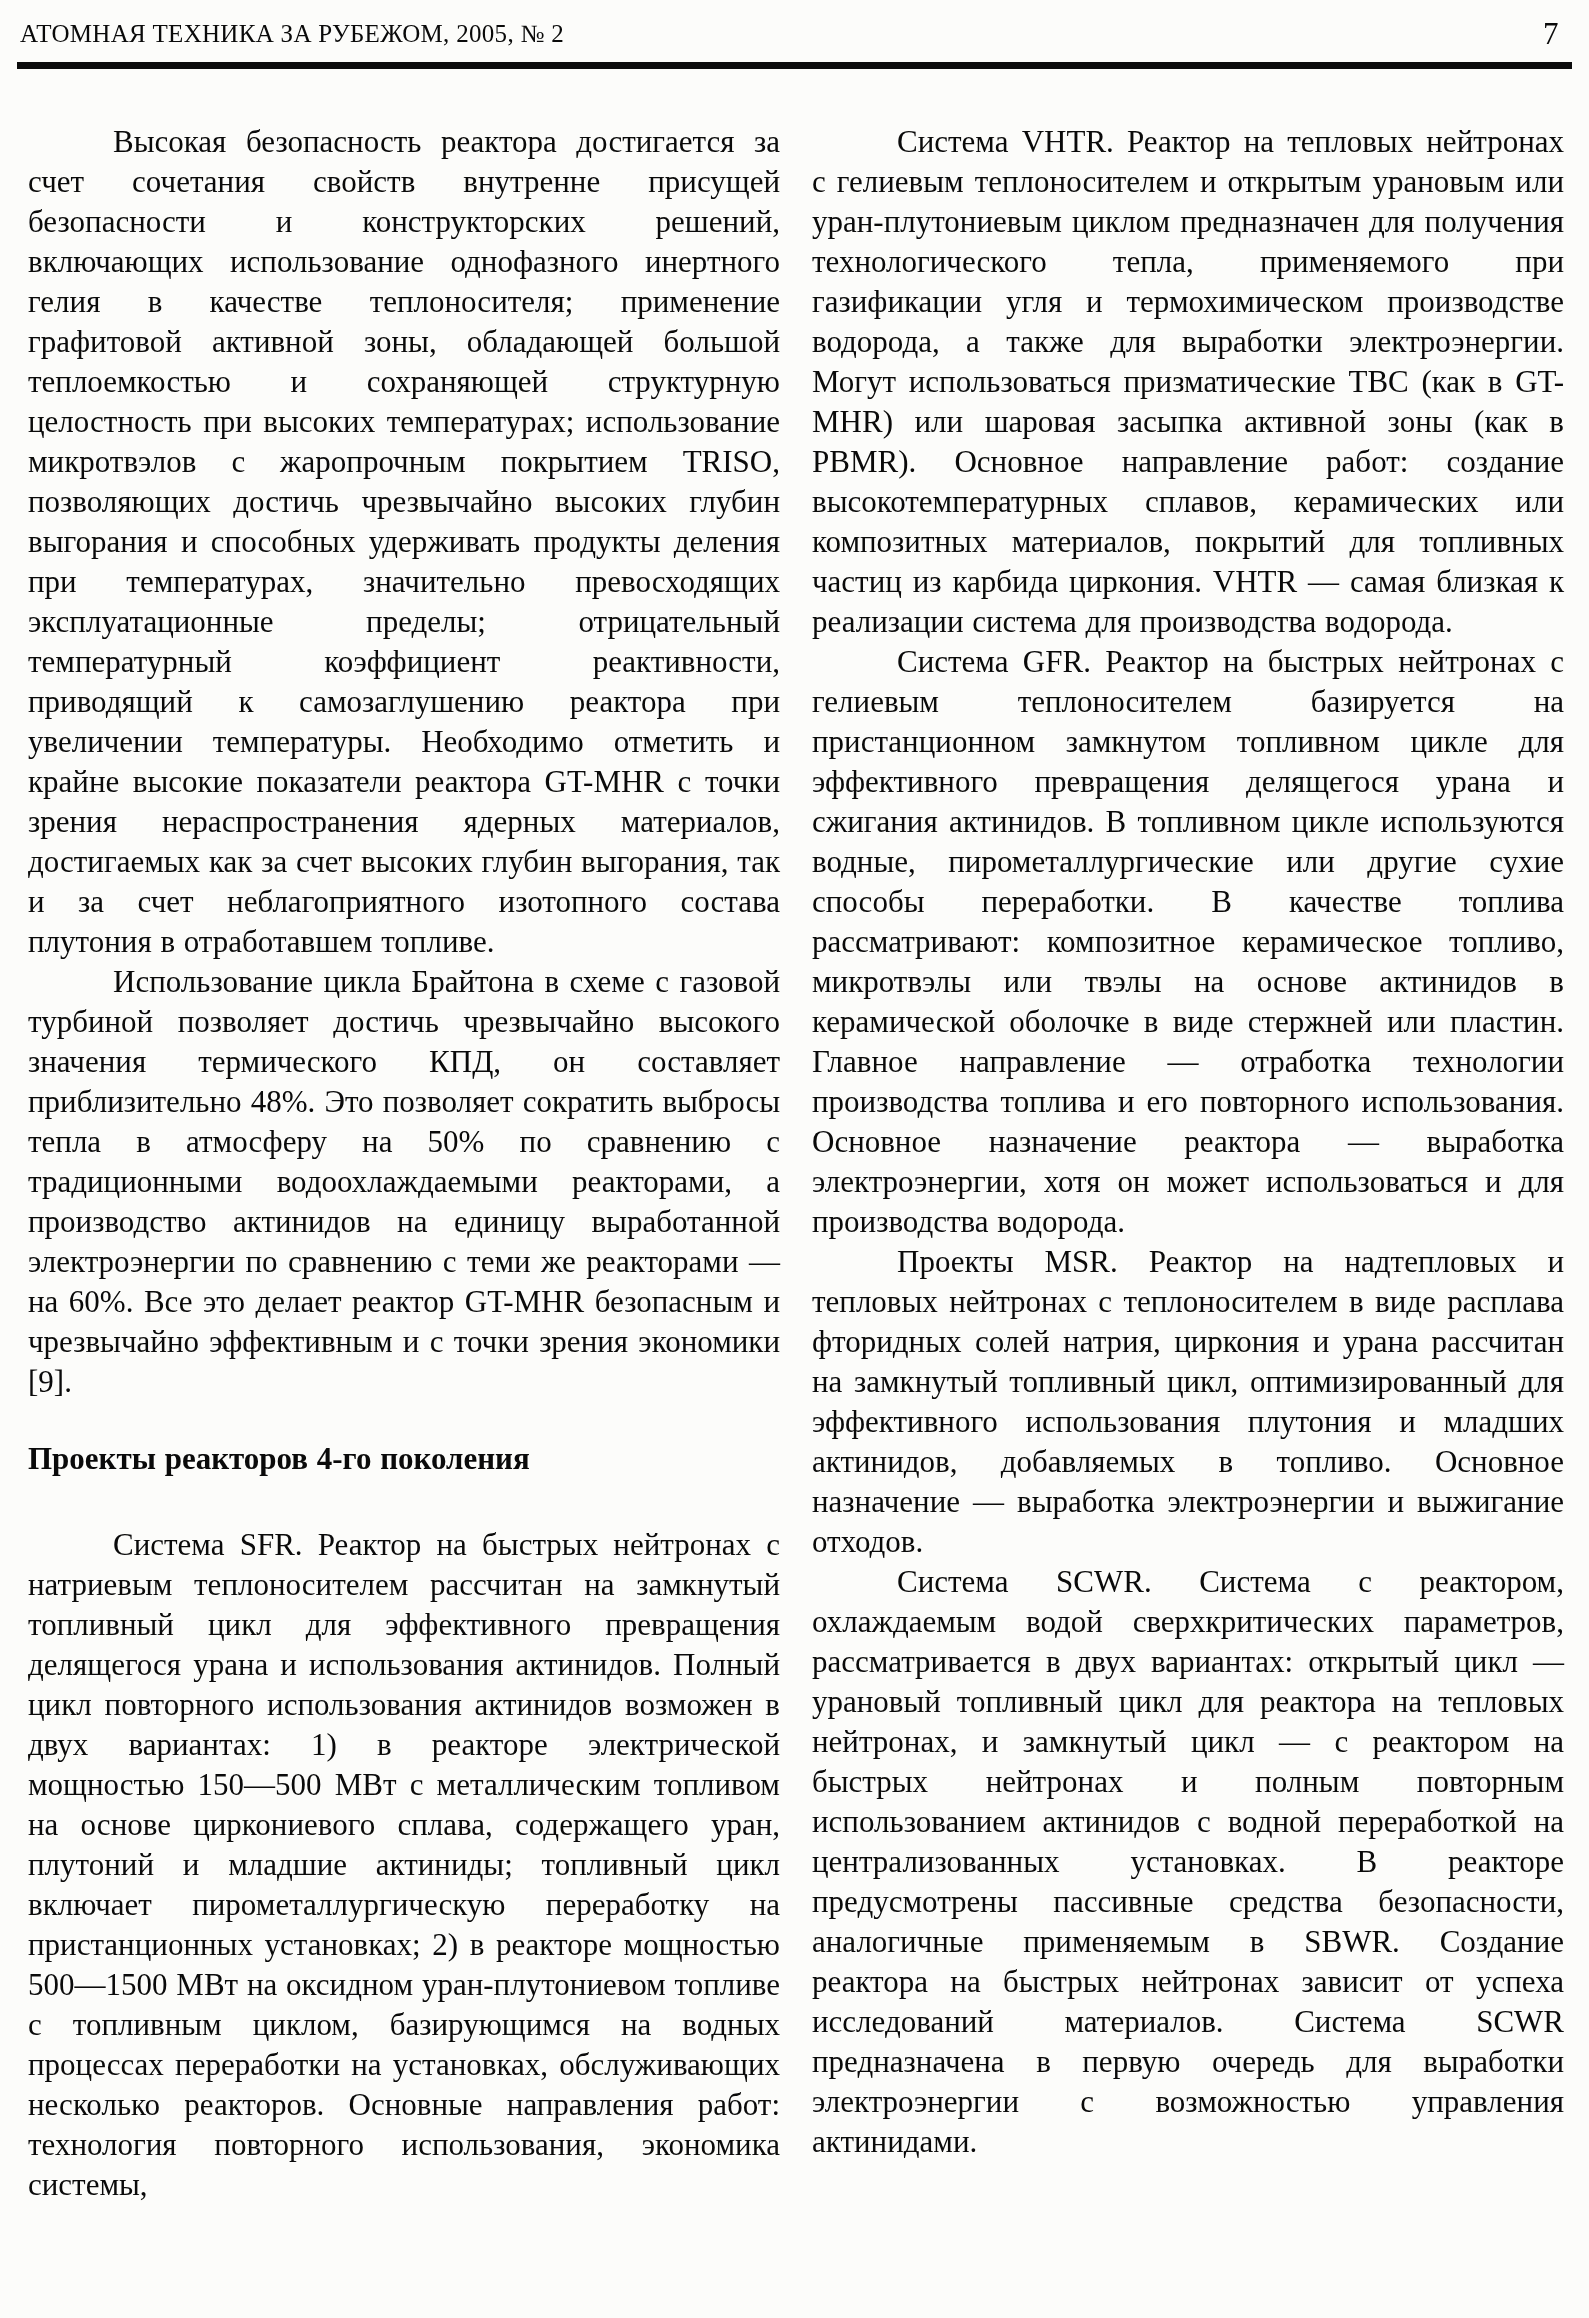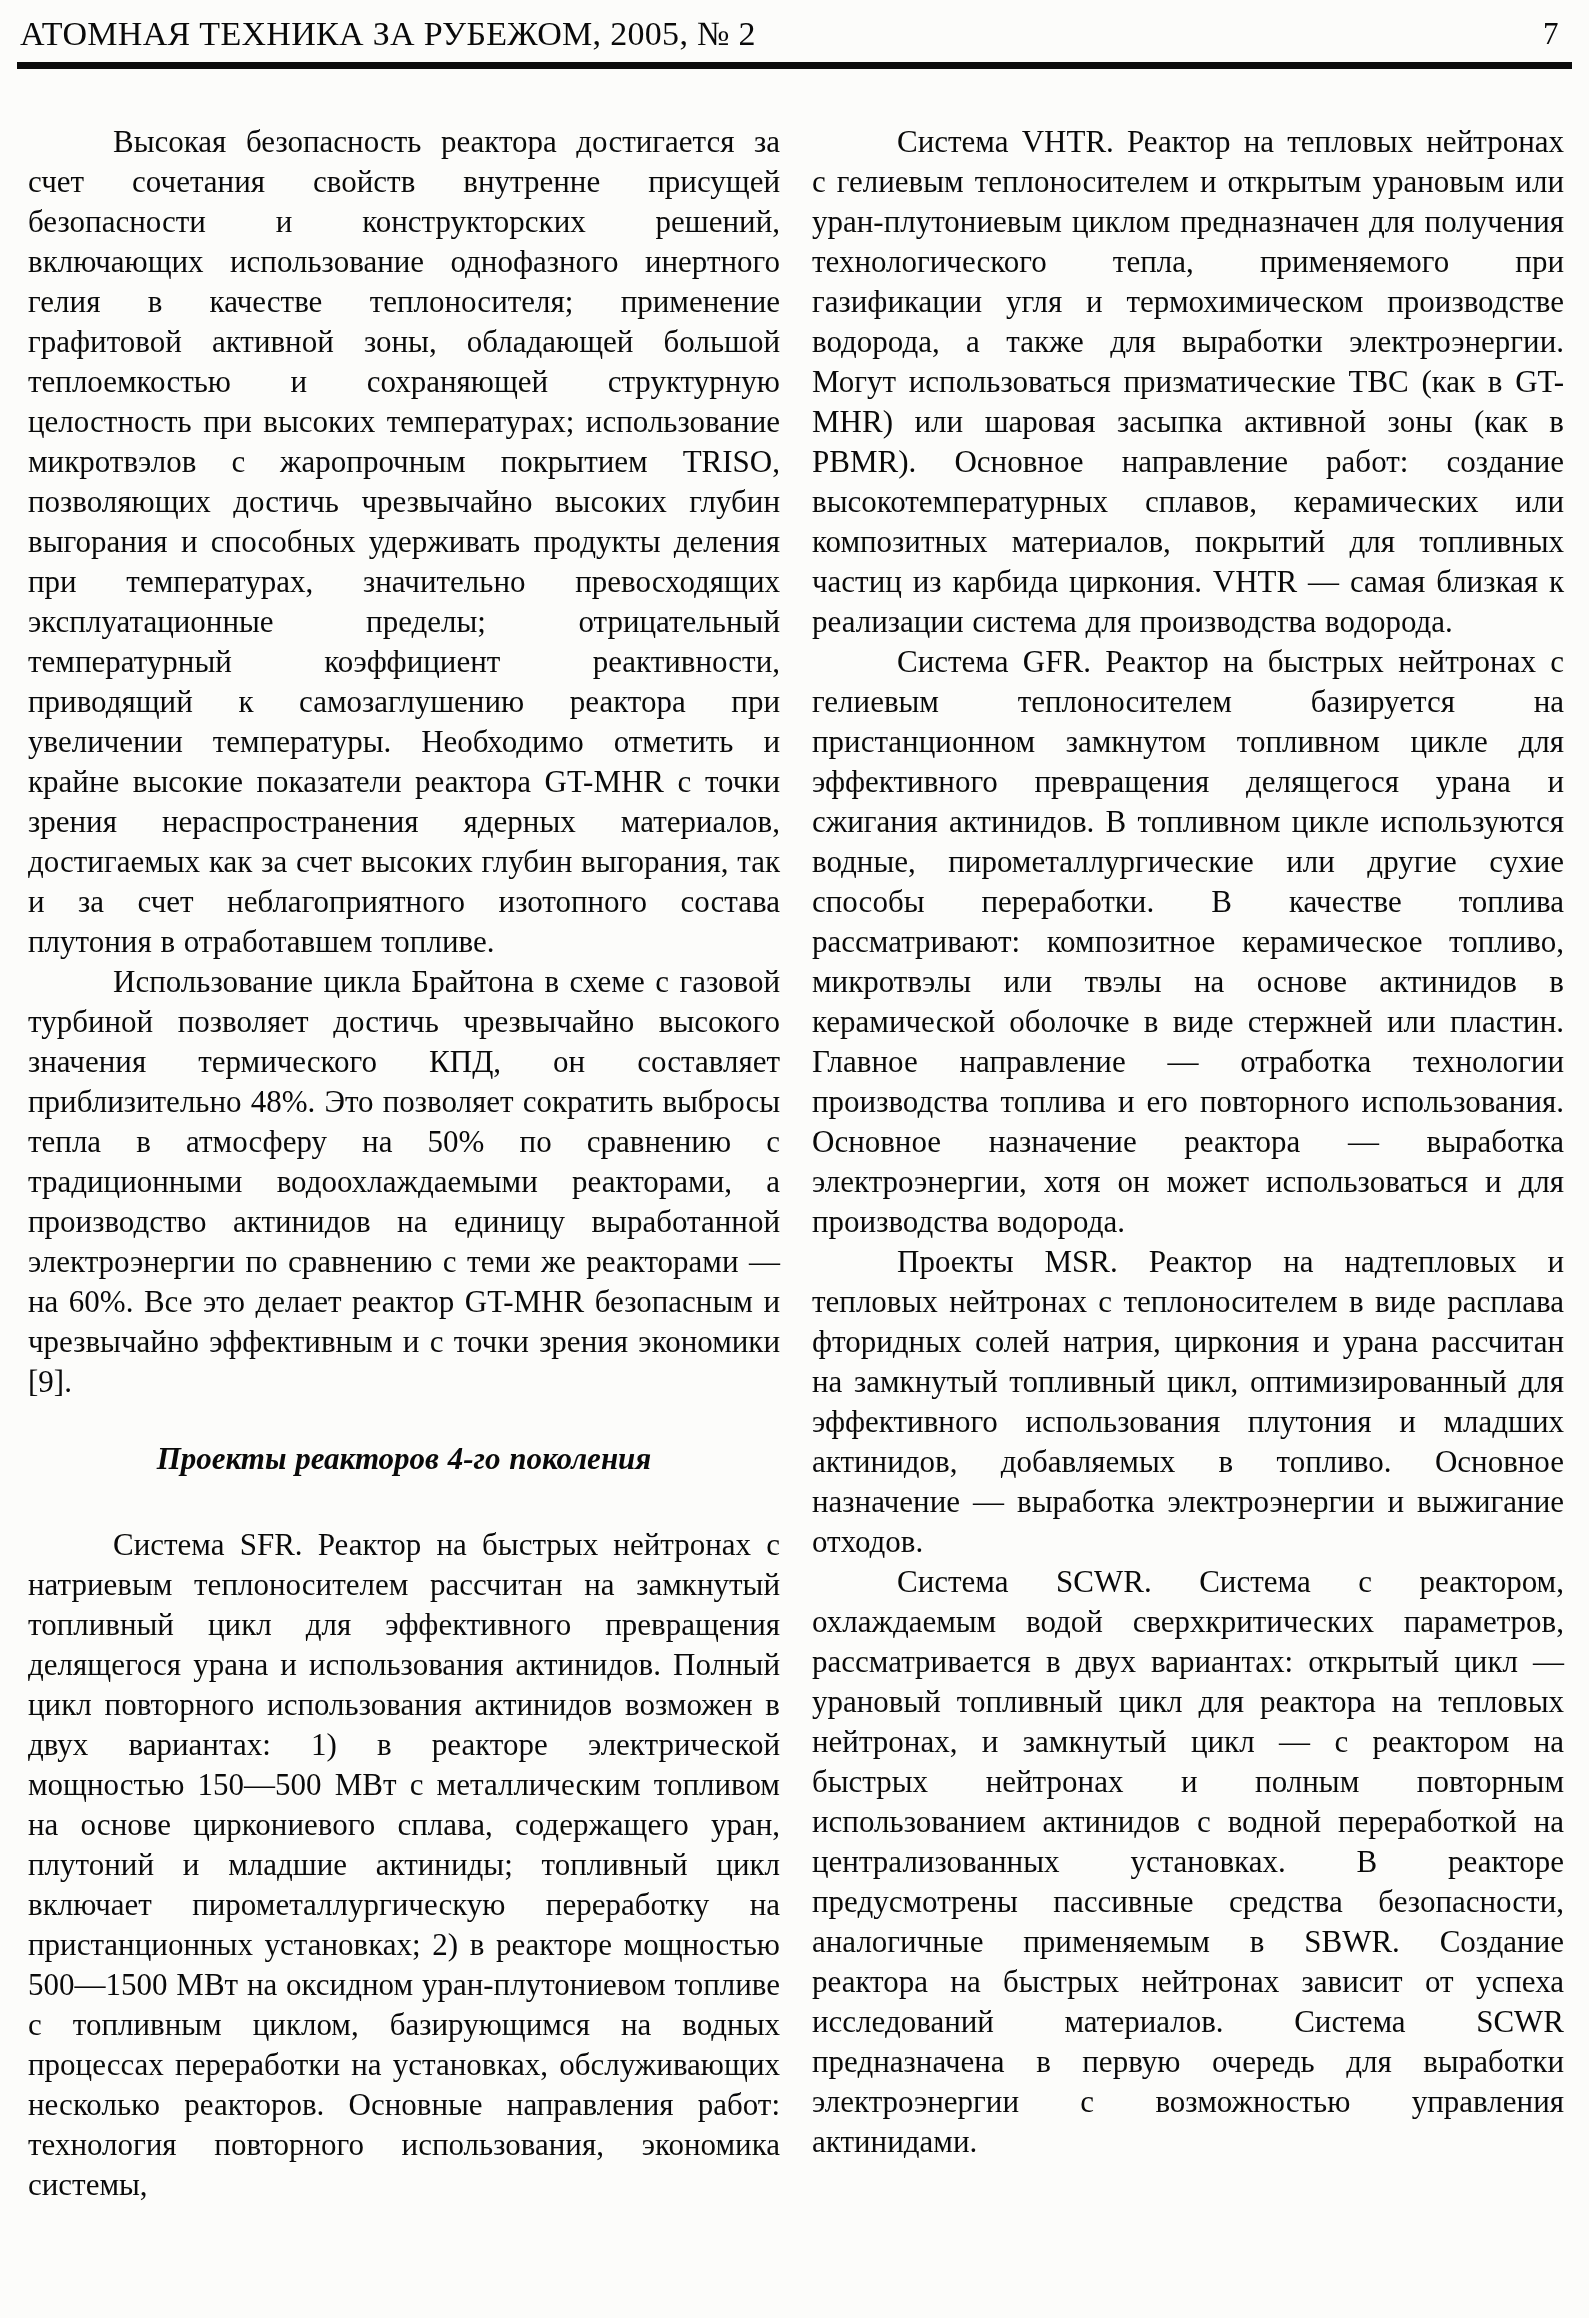--- a/index.html
+++ b/index.html
@@ -17,21 +17,21 @@
     font-family: "Liberation Serif", "DejaVu Serif", serif;
     color: #0a0a0a;
   }
   .header-row {
     display: flex;
     justify-content: space-between;
     align-items: flex-end;
     padding: 17px 30.5px 0 20px;
   }
   .journal-title {
-    font-size: 34px;
+    font-size: 25px;
     line-height: 34px;
     letter-spacing: 0.3px;
     white-space: nowrap;
   }
   .page-number {
     font-size: 31px;
     line-height: 34px;
   }
   .header-rule {
     height: 7.3px;
@@ -52,22 +52,20 @@
   }
   .col p {
     margin: 0;
     text-indent: 85px;
   }
   .col p.noindent {
     text-indent: 0;
   }
   .section-heading {
     font-weight: bold;
-    font-style: italic;
-    text-align: center;
     text-indent: 0 !important;
     margin: 37px 0 46px 0 !important;
   }
   .lead {
   }
 </style>
 </head>
 <body>
 
 <div class="page">

